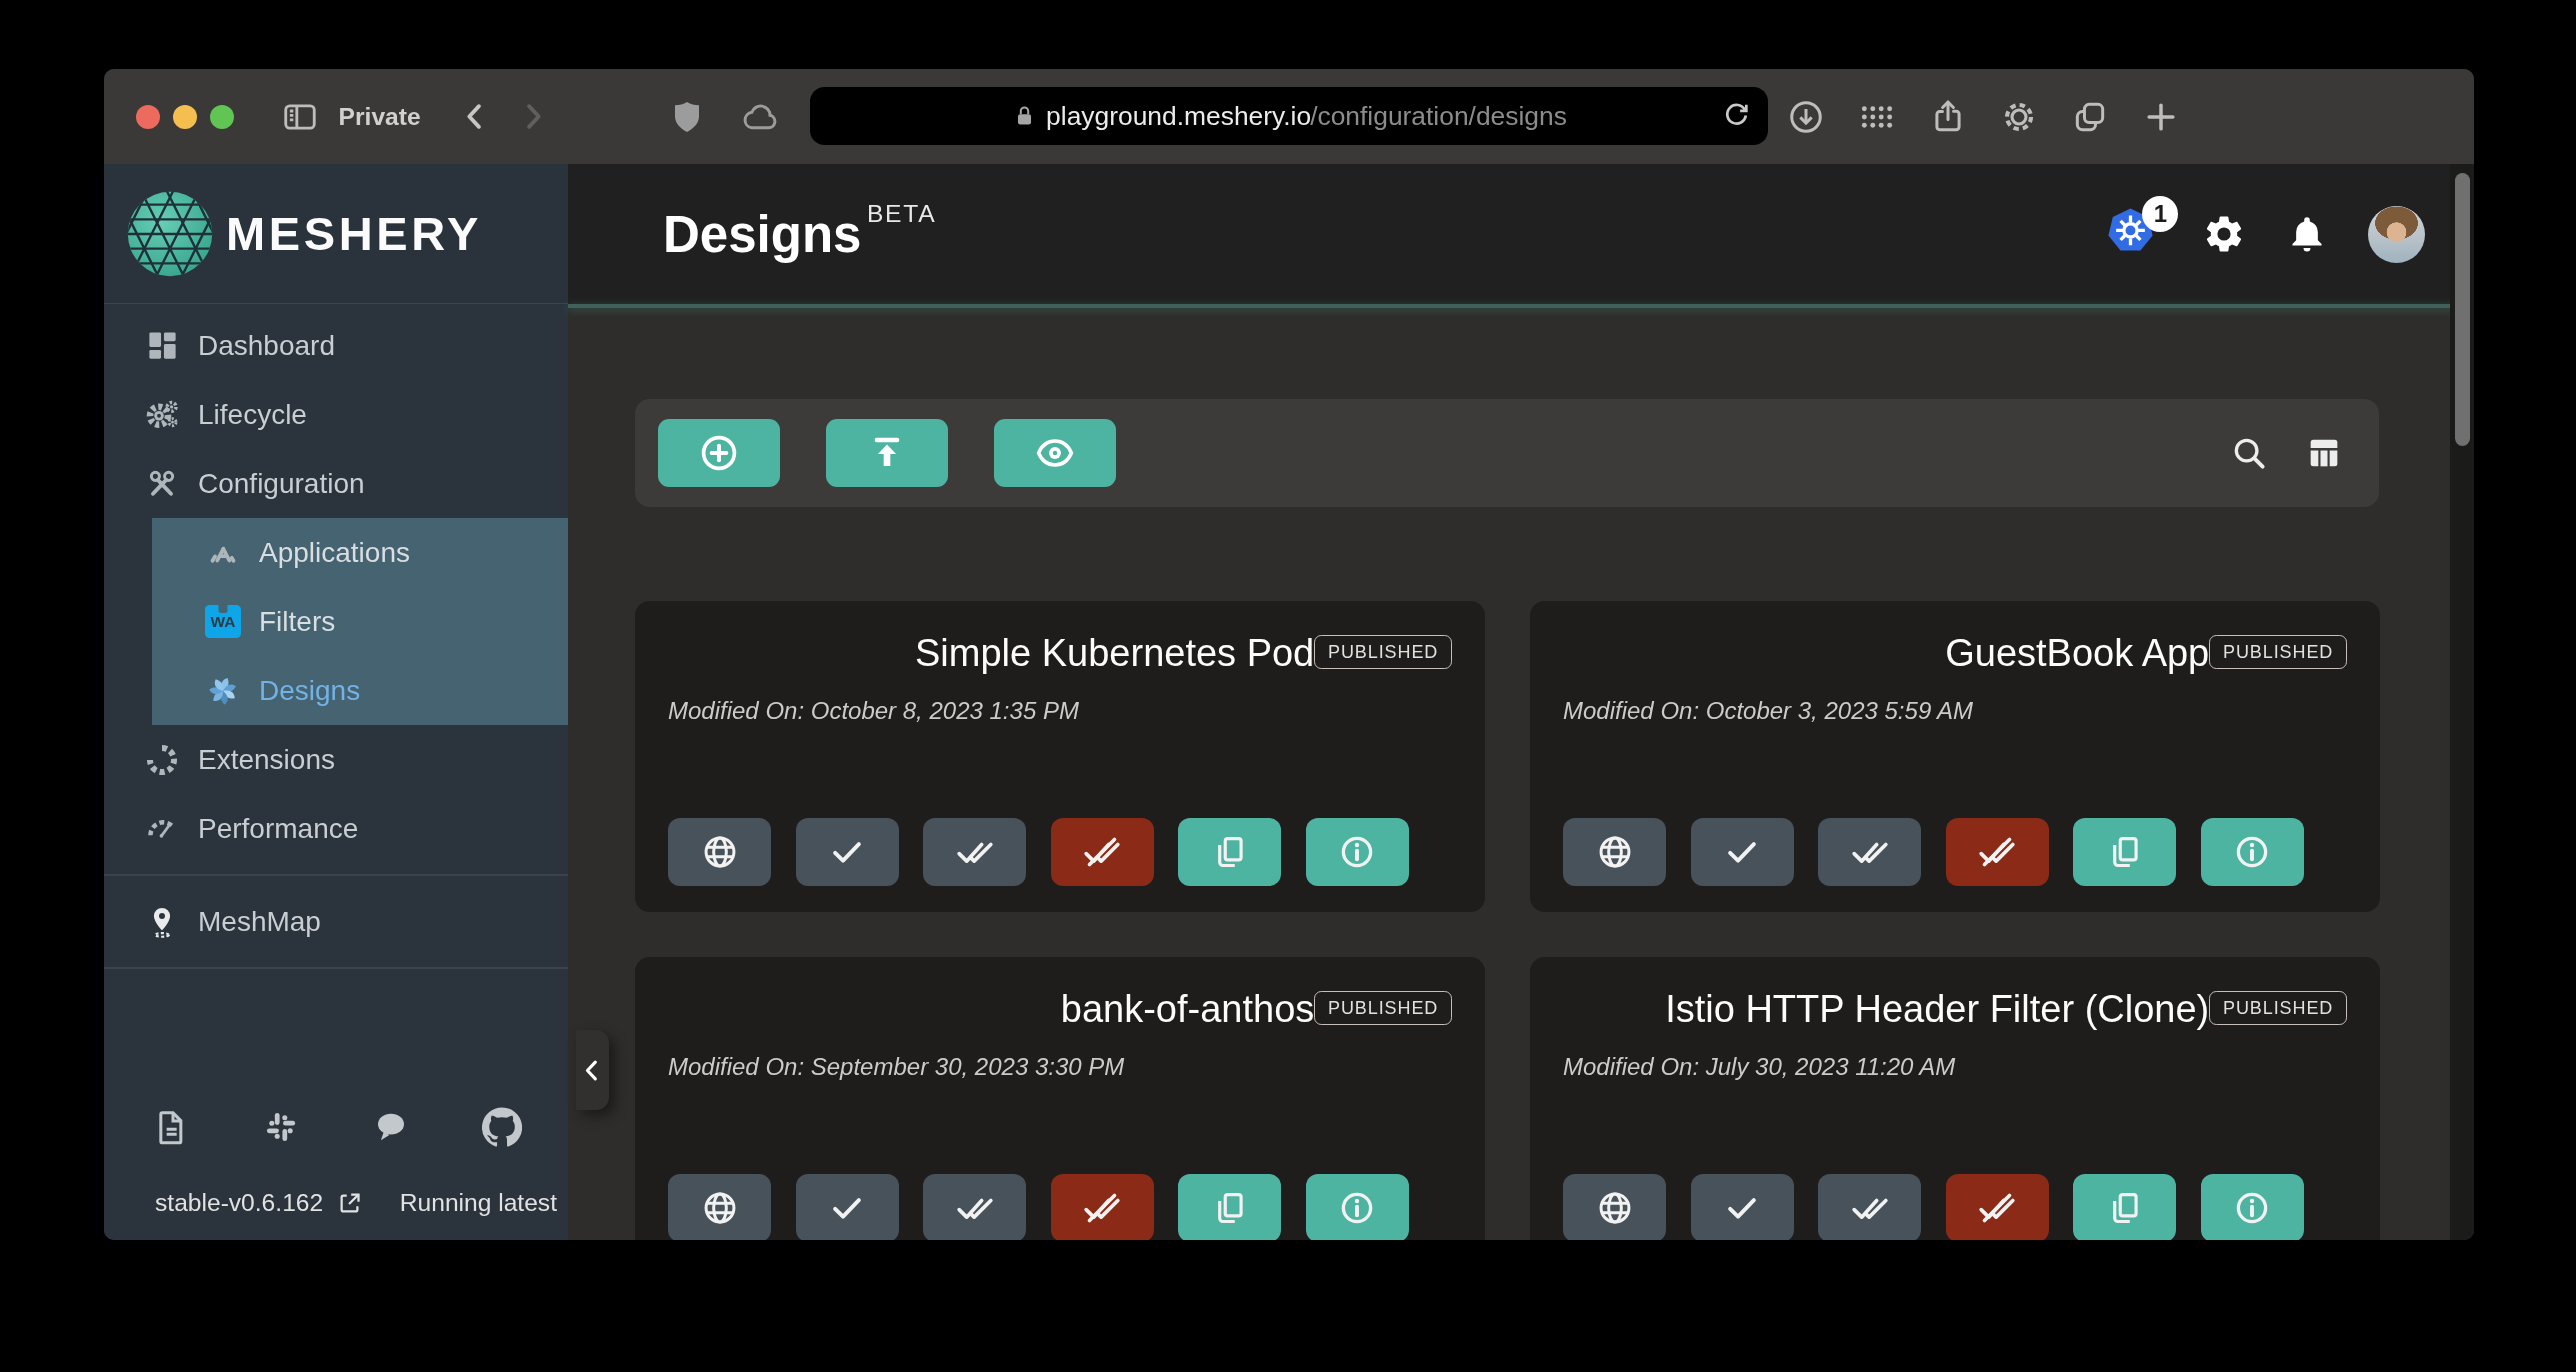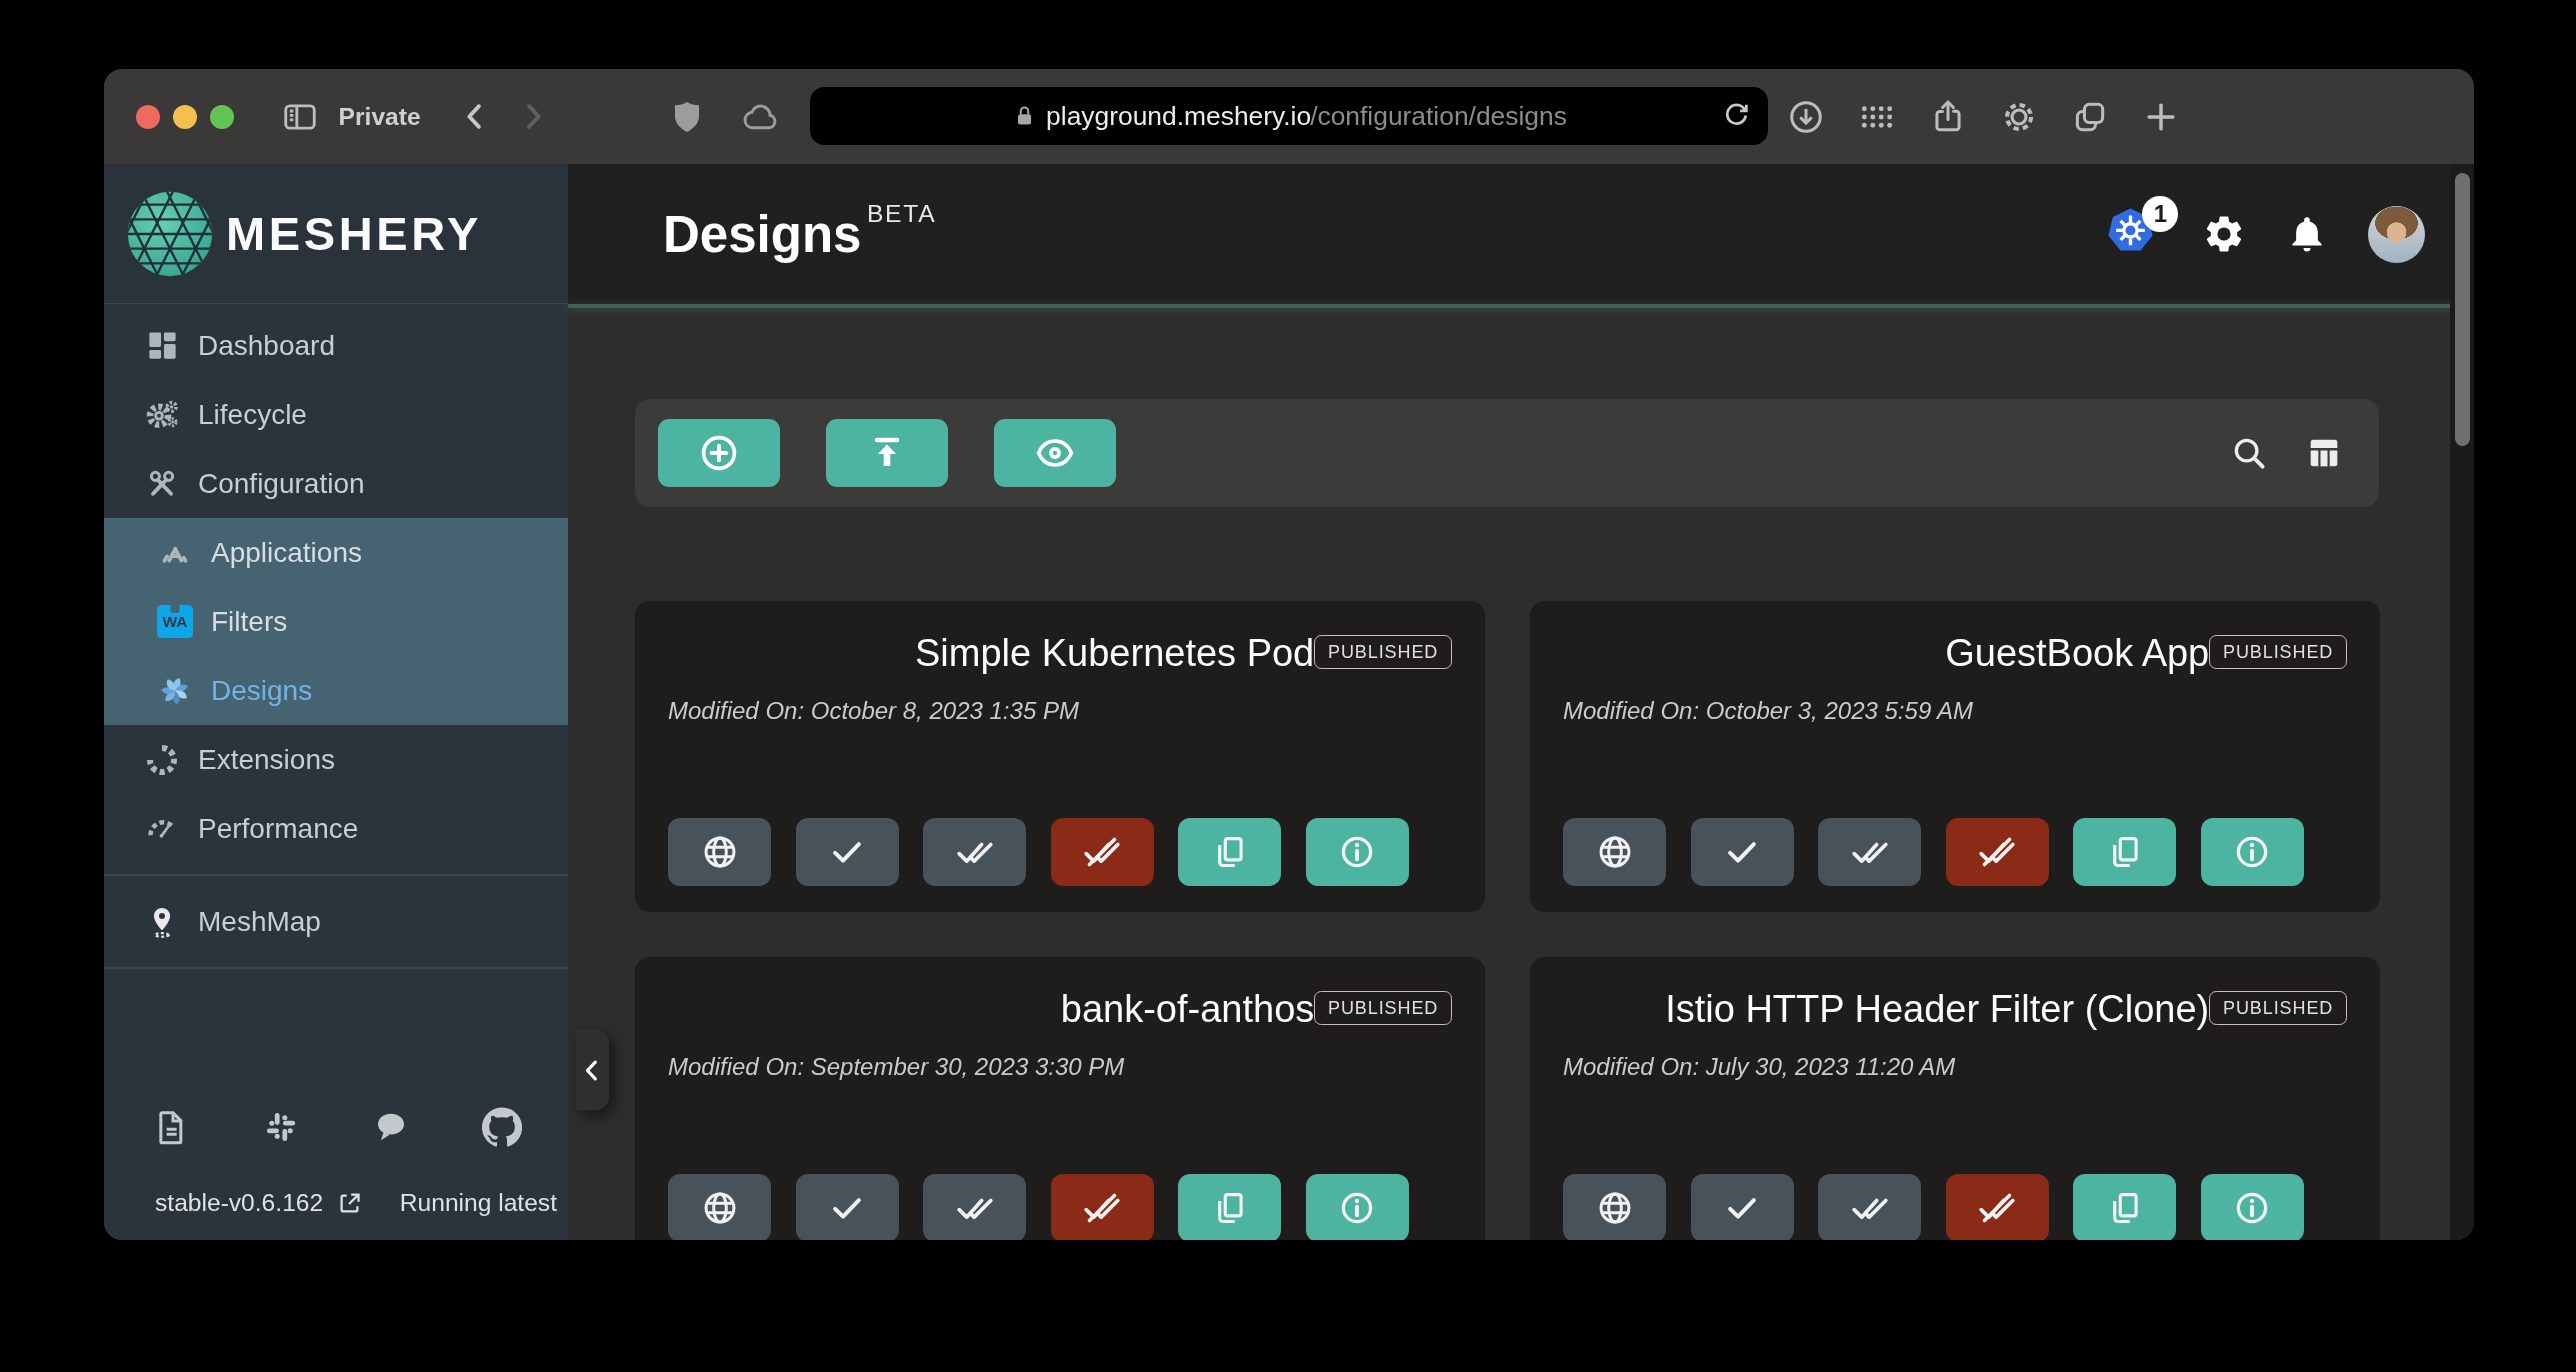--- a/index.html
+++ b/index.html
@@ -1,19 +1,19 @@
 <!DOCTYPE html>
 <html style="font-size:14.6px"><head>
 <meta charset="utf-8">
 <style>
   * { margin:0; padding:0; box-sizing:border-box; }
   html,body { width:2576px; height:1373px; background:#000; overflow:hidden;
               font-family:"Liberation Sans", sans-serif; }
   .window { position:absolute; left:104px; top:69px; width:2370px; height:1171px;
-            border-radius:18px; overflow:hidden; background:#2E2D2B;
+            border-radius:10px; overflow:hidden; background:#2E2D2B;
             box-shadow:0 27px 73px rgba(0,0,0,.7); }
   
   .chrome { height:95px; background:#3A3938; position:relative; display:flex; align-items:center; }
   .traffic { display:flex; gap:12.8px; margin-left:32px; }
   .tl { width:24px; height:24px; border-radius:50%; }
   .tl.red{background:#EC6A5E}.tl.yel{background:#F4BF4F}.tl.grn{background:#61C554}
   .chrome-ic { display:flex; align-items:center; justify-content:center; color:#BDBDBD; }
   .tgl { margin-left:47px; }
   .private { margin-left:20px; font-size:24.6px; font-weight:700; color:#D0D0D0; }
   .nav-back { margin-left:38px; color:#C6C6C6; }
@@ -32,21 +32,21 @@
   .app { display:flex; height:1077px; }
   .sidebar { width:464px; flex:none; background:#2B343C; position:relative; }
   .logo-block { height:140px; display:flex; align-items:center; padding-left:22px;
                 background:#2A333B; border-bottom:1.8px solid #3A454E; }
   .brand { margin-left:12px; font-size:47px; font-weight:700; letter-spacing:3.6px; color:#FBFBFB; }
   .nav { padding-top:7.3px; }
   .nav-item { height:69px; display:flex; align-items:center; padding-left:40px; gap:18px;
               font-size:28px; color:#C9CED2; cursor:pointer; }
   .nav-ic { width:36px; height:36px; flex:none; display:flex; align-items:center;
             justify-content:center; color:#AEB6BC; }
-  .submenu { background:#466371; }
+  .submenu { background:#466371;margin-left:48px; }
   .submenu .nav-item { padding-left:53px; }
   .submenu .nav-label { color:#D8DEE1; }
   .nav-item.active .nav-label { color:#72B2E4; }
   .nav-item.active .nav-ic { color:#72B2E4; }
   .sb-divider { height:1.8px; background:#3A444C; margin:11px 0; }
   .wa-box { width:36px; height:33px; background:#0ea5e9; border-radius:4.6px; position:relative;
             display:flex; align-items:center; justify-content:center;
             font-size:15.5px; font-weight:700; color:#2E3A45; }
   .wa-box::before { content:""; position:absolute; top:0; left:50%; transform:translateX(-50%);
                     width:9px; height:7.3px; background:#466371; border-radius:0 0 2.7px 2.7px; }

